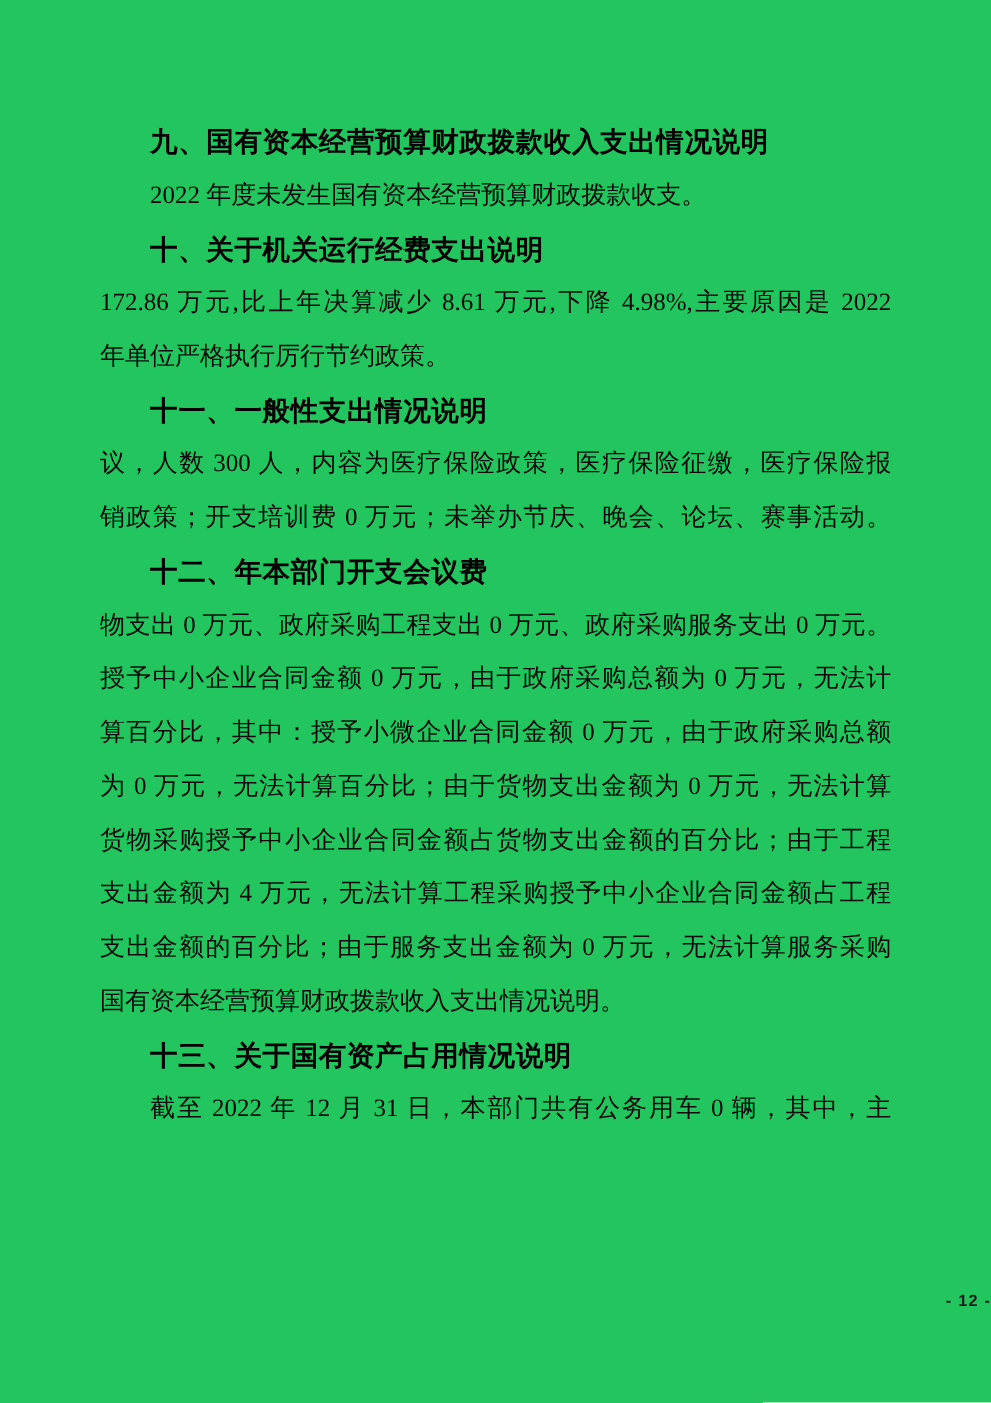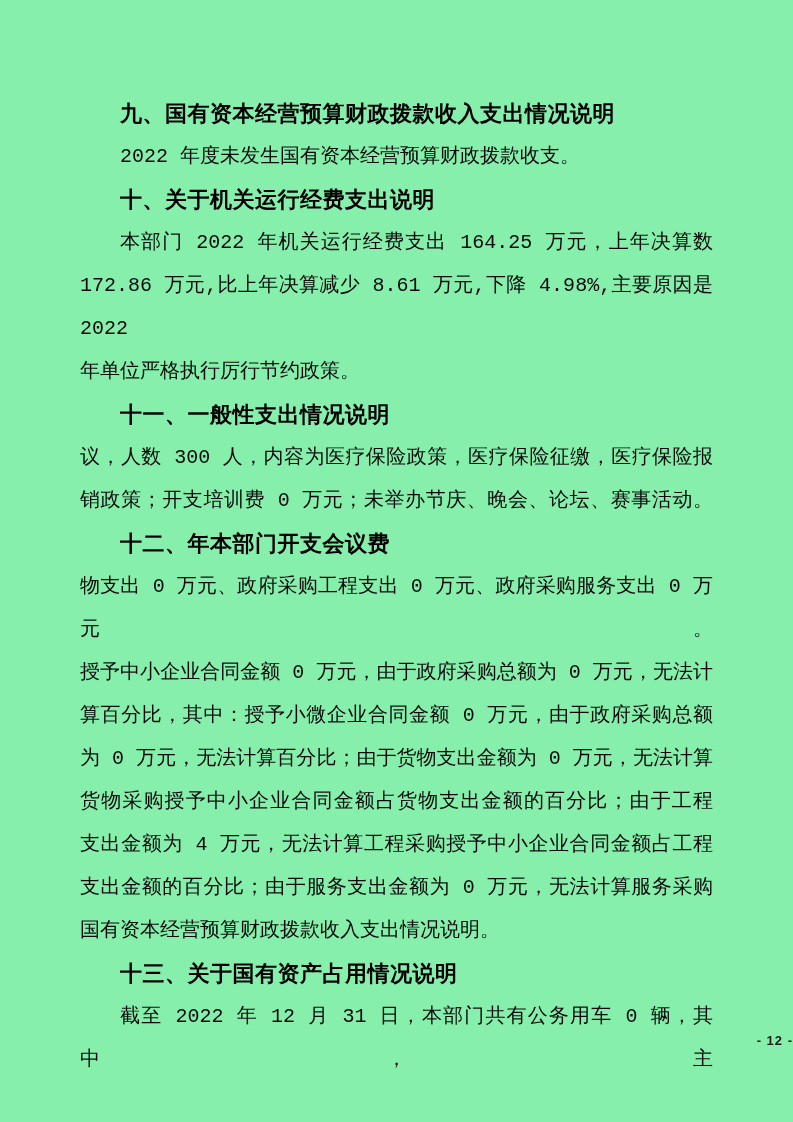--- a/index.html
+++ b/index.html
@@ -4,21 +4,21 @@
 <style>
   html, body {
     margin: 0;
     padding: 0;
     background: #ffffff;
   }
   .sheet {
     position: relative;
     width: 793px;
     height: 1122px;
-    background: #86efac;
+    background: #22c55e;
     overflow: hidden;
     margin: 0 auto;
   }
   .content {
     position: absolute;
     left: 80px;
     top: 92px;
     width: 633px;
     color: #000000;
   }
@@ -30,21 +30,21 @@
     font-size: 22px;
     line-height: 43px;
     letter-spacing: 0.5px;
     text-indent: 40px;
     color: #000000;
     white-space: nowrap;
   }
   
   .ln {
     margin: 0;
-    font-family: Liberation Mono, monospace;
+    font-family: Liberation Serif, serif;
     font-size: 20px;
     line-height: 43px;
     color: #0a0a0a;
     text-align: justify;
     text-align-last: justify;
   }
   .ln.ind  { text-indent: 40px; }
   .ln.last { text-align-last: left; }
   .page-number {
     position: absolute;
@@ -65,21 +65,20 @@
 <div class="sheet">
   <div class="content">
 
     <div>
       <h2 class="hd">九、国有资本经营预算财政拨款收入支出情况说明</h2>
       <p class="ln ind last">2022 年度未发生国有资本经营预算财政拨款收支。</p>
     </div>
 
     <div>
       <h2 class="hd">十、关于机关运行经费支出说明</h2>
-      <p class="ln ind">本部门 2022 年机关运行经费支出 164.25 万元，上年决算数</p>
       <p class="ln">172.86 万元,比上年决算减少 8.61 万元,下降 4.98%,主要原因是 2022</p>
       <p class="ln last">年单位严格执行厉行节约政策。</p>
     </div>
 
     <div>
       <h2 class="hd">十一、一般性支出情况说明</h2>
       <p class="ln">议，人数 300 人，内容为医疗保险政策，医疗保险征缴，医疗保险报</p>
       <p class="ln">销政策；开支培训费 0 万元；未举办节庆、晚会、论坛、赛事活动。</p>
     </div>
 

